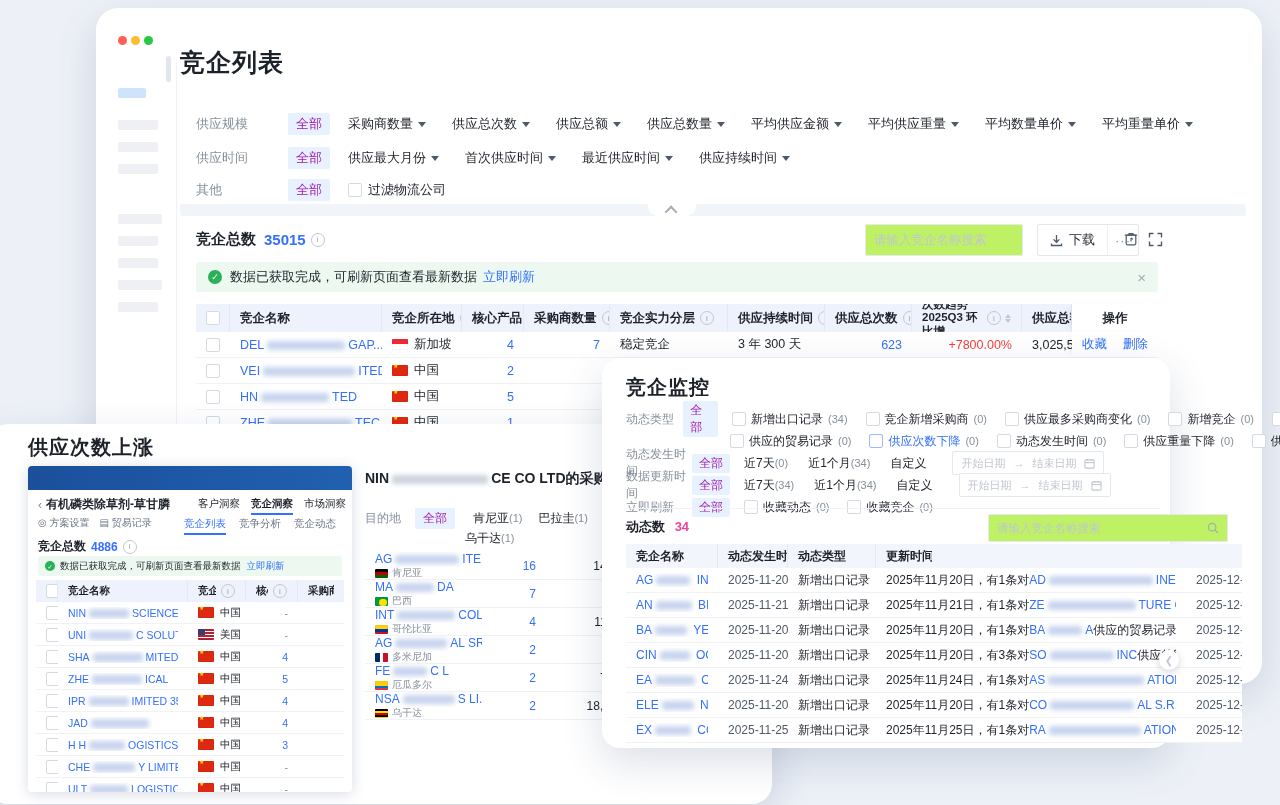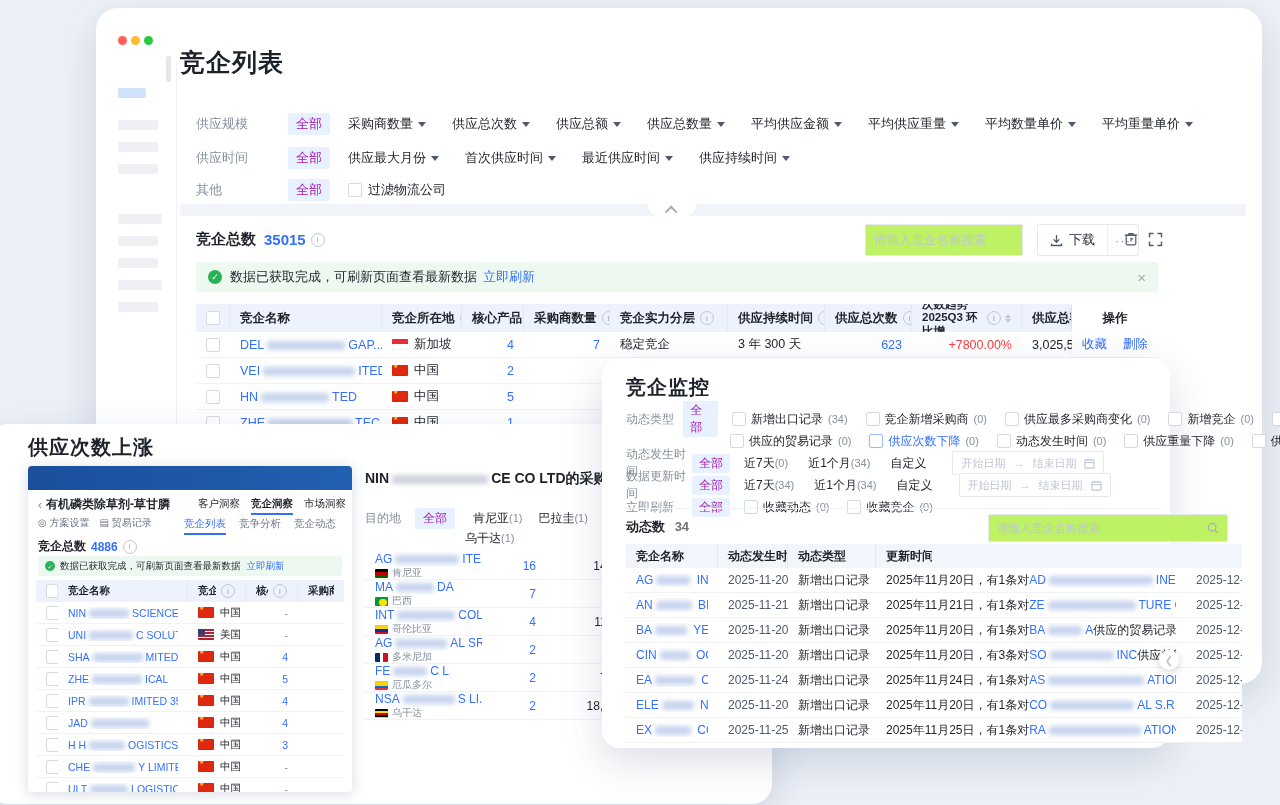--- a/index.html
+++ b/index.html
@@ -84,21 +84,21 @@
   .m-frow .flt-label{width:66px;font-size:12px;}
   .m-frow .chip{font-size:12px;padding:1px 7px;margin-right:14px;}
   .m-item{display:inline-flex;align-items:center;gap:5px;margin-right:18px;cursor:pointer;white-space:nowrap;}
   .m-item .cnt{color:#86909c;font-size:11px;}
   .m-item.hl{color:#3370ff;}
   .m-time{margin-right:20px;cursor:pointer;white-space:nowrap;}
   .m-time .cnt{color:#86909c;font-size:11px;}
   .daterange{display:inline-flex;align-items:center;border:1px solid #e5e8ef;border-radius:2px;height:22px;padding:0 8px;color:#c0c6d1;font-size:11px;gap:8px;margin-left:6px;background:#fff;}
   .m-div{position:absolute;left:24px;right:10px;top:150px;height:1px;background:#f0f2f6;}
   .m-count{position:absolute;left:24px;top:160px;font-size:13px;font-weight:700;}
-  .m-count b{color:#737373;margin-left:6px;}
+  .m-count b{color:#ec4899;margin-left:6px;}
   .sb-mon{left:386px;top:156px;width:238px;height:26px;}
   .edge-handle{position:absolute;right:-9px;top:292px;width:20px;height:20px;border-radius:50%;background:#fff;box-shadow:0 2px 8px rgba(0,0,0,.18);display:flex;align-items:center;justify-content:center;color:#c0c6d1;font-size:10px;cursor:pointer;}
   
   .win.analysis{left:-12px;top:424px;width:784px;height:380px;border-radius:20px;z-index:20;}
   .a-title{position:absolute;left:40px;top:10px;font-size:20px;font-weight:700;margin:0;letter-spacing:1px;}
   .mini{position:absolute;left:40px;top:42px;width:324px;height:326px;box-shadow:0 2px 14px rgba(31,56,104,.18);border-radius:4px;overflow:hidden;background:#fff;}
   .mini-bluebar{position:absolute;left:0;top:0;width:100%;height:24px;background:linear-gradient(90deg,#1b4f9c,#2160b0);}
   .mini-bc{position:absolute;left:10px;top:30px;font-size:12px;font-weight:700;display:flex;align-items:center;gap:4px;}
   .mini-bc .lt{color:#86909c;font-weight:400;}
   .mini-acts{position:absolute;left:10px;top:50px;font-size:10px;color:#6b7485;display:flex;gap:10px;}

